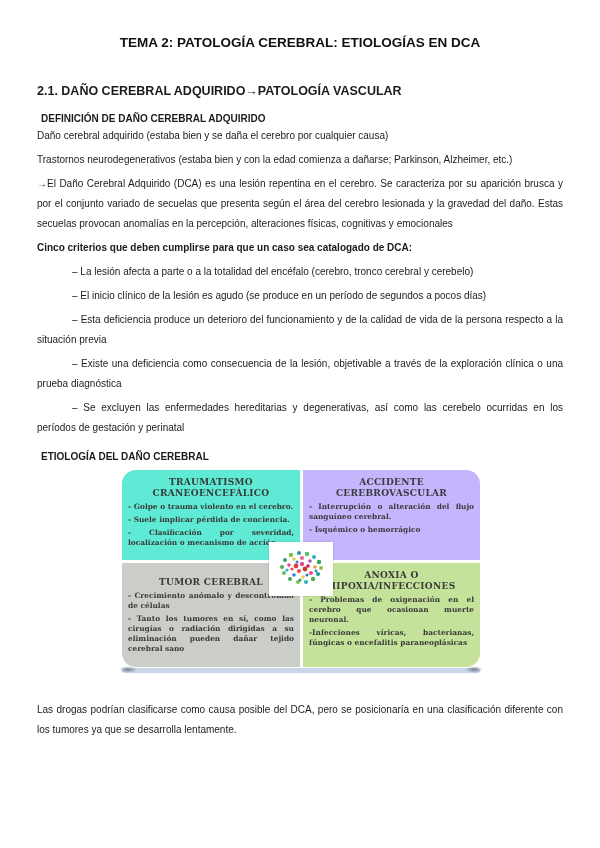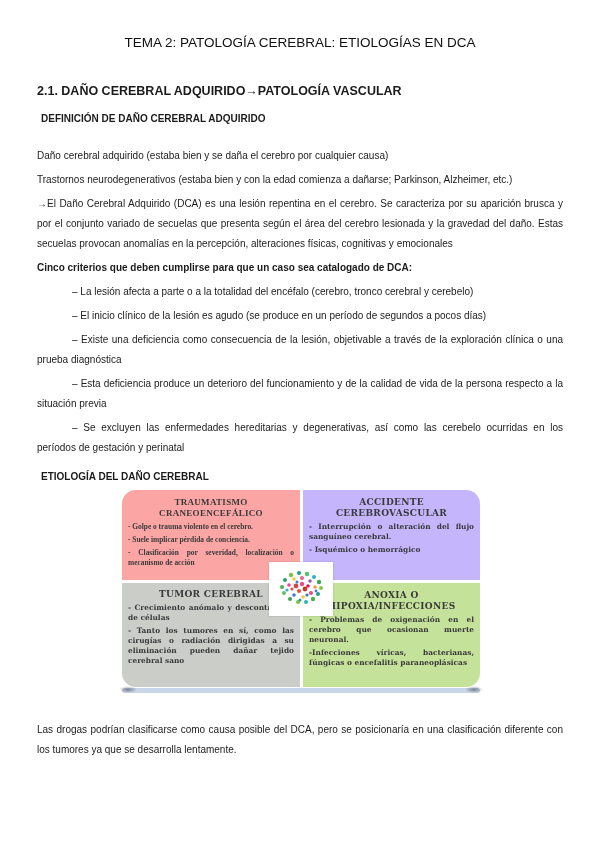--- a/index.html
+++ b/index.html
@@ -8,33 +8,33 @@
     width:600px; height:848px;
     box-sizing:border-box;
     padding:33px 37px 0 37px;
     font-family:"Liberation Sans", sans-serif;
     color:#1b1b1b;
     background:#ffffff;
     overflow:hidden;
   }
   h1.doc-title {
     font-size:13.5px; line-height:20px; margin:0;
-    text-align:center; font-weight:normal; color:#111111;
+    text-align:center; font-weight:bold; color:#111111;
   }
   h2.section-heading {
     font-size:12.5px; line-height:17px; margin:30px 0 0; font-weight:bold;
   }
   h3.sub-heading {
     font-size:10px; line-height:14px; margin:12px 4px 0; font-weight:bold;
   }
   p.body-text {
     font-size:10px; line-height:20px; margin:4px 0 0;
     text-align:justify;
   }
-  p.first-after-heading { margin-top:20px; }
+  p.first-after-heading { margin-top:0; }
   p.bold { font-weight:bold; }
   p.indent { text-indent:35px; }
 
   
   .diagram {
     width:358px; margin:6px 0 0 85px;
   }
   .diagram-grid {
     display:grid;
     grid-template-columns:178px 177px;
@@ -49,21 +49,21 @@
     overflow:hidden;
   }
   .quad.q0 { border-radius:14px 0 0 0; }
   .quad.q1 { border-radius:0 14px 0 0; }
   .quad.q2 { border-radius:0 0 0 14px; }
   .quad.q3 { border-radius:0 0 14px 0; }
   .qtitle {
     text-align:center; font-size:9px; line-height:11px;
     margin:7px auto 3px; max-width:130px; letter-spacing:.3px;
   }
-  .quad.q2 .qtitle { margin-top:6px; }
+  .quad.q2 .qtitle { margin-top:14px; }
   .qbullet {
     font-size:7.4px; line-height:10px; text-align:justify;
     margin:3px 6px 0 6px;
   }
   .center-art {
     position:absolute; left:147px; top:72px; width:64px; height:54px;
     background:#ffffff; box-shadow:0 0 2px rgba(0,0,0,.18);
     display:flex; align-items:center; justify-content:center;
     z-index:2;
   }
@@ -92,30 +92,30 @@
   <h3 class="sub-heading">DEFINICIÓN DE DAÑO CEREBRAL ADQUIRIDO</h3>
 
   <p class="body-text first-after-heading">Daño cerebral adquirido (estaba bien y se daña el cerebro por cualquier causa)</p>
   <p class="body-text">Trastornos neurodegenerativos (estaba bien y con la edad comienza a dañarse; Parkinson, Alzheimer, etc.)</p>
   <p class="body-text">→El Daño Cerebral Adquirido (DCA) es una lesión repentina en el cerebro. Se caracteriza por su aparición brusca y por el conjunto variado de secuelas que presenta según el área del cerebro lesionada y la gravedad del daño. Estas secuelas provocan anomalías en la percepción, alteraciones físicas, cognitivas y emocionales</p>
 
   <p class="body-text bold">Cinco criterios que deben cumplirse para que un caso sea catalogado de DCA:</p>
 
   <p class="body-text indent">– La lesión afecta a parte o a la totalidad del encéfalo (cerebro, tronco cerebral y cerebelo)</p>
   <p class="body-text indent">– El inicio clínico de la lesión es agudo (se produce en un período de segundos a pocos días)</p>
+  <p class="body-text indent">– Esta deficiencia produce un deterioro del funcionamiento y de la calidad de vida de la persona respecto a la situación previa</p>
   <p class="body-text indent">– Existe una deficiencia como consecuencia de la lesión, objetivable a través de la exploración clínica o una prueba diagnóstica</p>
-  <p class="body-text indent">– Esta deficiencia produce un deterioro del funcionamiento y de la calidad de vida de la persona respecto a la situación previa</p>
   <p class="body-text indent">– Se excluyen las enfermedades hereditarias y degenerativas, así como las cerebelo ocurridas en los períodos de gestación y perinatal</p>
 
   <h3 class="sub-heading">ETIOLOGÍA DEL DAÑO CEREBRAL</h3>
 
   <div class="diagram">
     <div class="diagram-grid">
 
-      <div class="quad q0" style="background-color: #fca5a5; font-family: Liberation Serif, serif;">
+      <div class="quad q0" style="background-color: #5eead4;">
         <div class="qtitle">TRAUMATISMO CRANEOENCEFÁLICO</div>
         <p class="qbullet">- Golpe o trauma violento en el cerebro.</p>
         <p class="qbullet">- Suele implicar pérdida de conciencia.</p>
         <p class="qbullet">- Clasificación por severidad, localización o mecanismo de acción</p>
       </div>
 
       <div class="quad q1" style="background-color: #c4b5fd;">
         <div class="qtitle">ACCIDENTE CEREBROVASCULAR</div>
         <p class="qbullet">- Interrupción o alteración del flujo sanguíneo cerebral.</p>
         <p class="qbullet">- Isquémico o hemorrágico</p>

